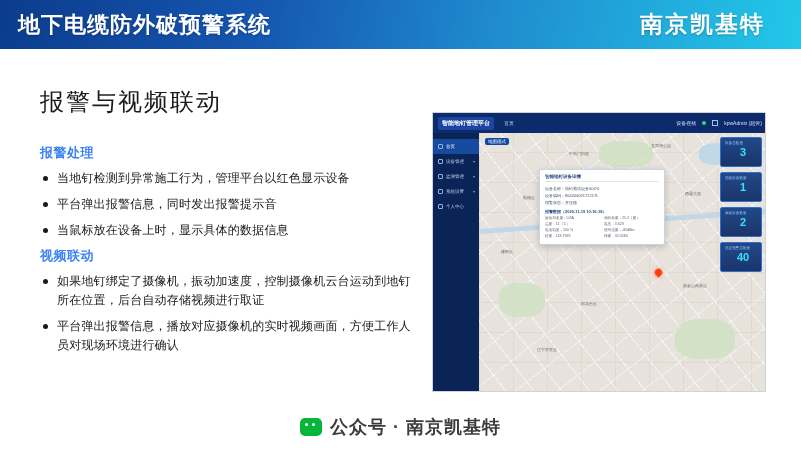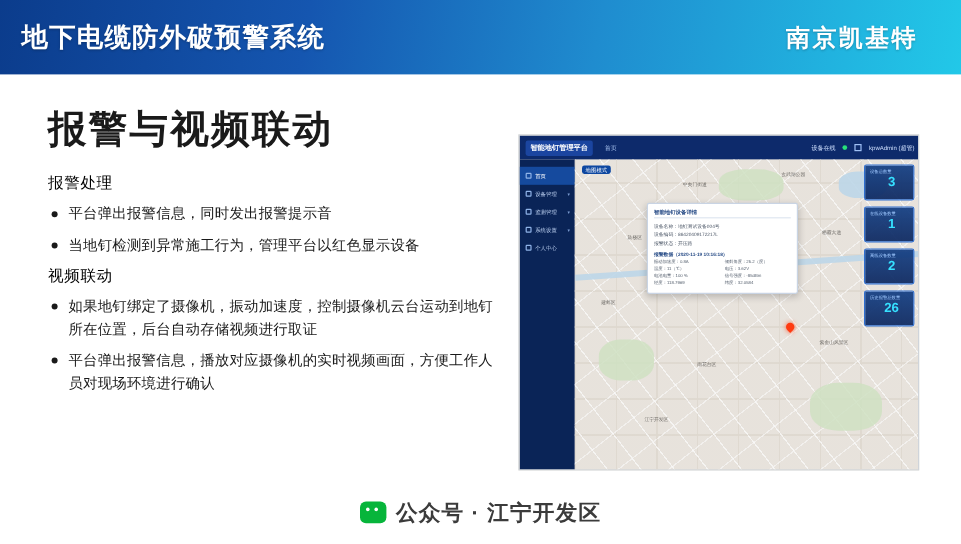--- a/index.html
+++ b/index.html
@@ -11,55 +11,55 @@
   }
   .slide {
     position: relative;
     width: 801px; height: 453px;
     background: #ffffff;
   }
 
   
   .header {
     position: absolute; left: 0; top: 0;
-    width: 801px; height: 62px;
+    width: 801px; height: 49px;
     background: linear-gradient(100deg, #0b3c8c 0%, #1556b0 32%, #1f8ccf 62%, #22c8e8 100%);
     display: flex; align-items: center; justify-content: space-between;
   }
   .header-title {
     color: #ffffff;
     font-size: 22px;
     font-weight: bold;
     letter-spacing: 1px;
     margin-left: 18px;
     text-shadow: 0 1px 2px rgba(0,0,0,0.25);
   }
   .header-brand {
     color: #ffffff;
-    font-size: 20px;
+    font-size: 23px;
     font-weight: bold;
     letter-spacing: 2px;
     margin-right: 36px;
     text-shadow: 0 1px 2px rgba(0,0,0,0.25);
   }
 
   
   .body-area { position: absolute; left: 0; top: 62px; width: 801px; height: 391px; }
 
   .slide-title {
     position: absolute; left: 40px; top: 24px;
-    font-size: 32px; font-weight: bold; color: #1a1a1a;
+    font-size: 24px; font-weight: normal; color: #1a1a1a;
     letter-spacing: 2px;
   }
 
   .content-left {
     position: absolute; left: 40px; top: 78px; width: 380px;
   }
   .sec-head {
-    font-size: 13px; font-weight: normal; color: #000000;
+    font-size: 13px; font-weight: bold; color: #3b82f6;
     margin-top: 4px; margin-bottom: 7px; letter-spacing: 0.5px;
   }
   .sec-head.second { }
   ul.bullets { list-style: none; }
   ul.bullets li {
     position: relative;
     padding-left: 17px;
     font-size: 12px;
     line-height: 19px;
     color: #1a1a1a;
@@ -221,22 +221,23 @@
     <div class="header-brand">南京凯基特</div>
   </div>
 
   <div class="body-area">
 
     <div class="slide-title">报警与视频联动</div>
 
     <div class="content-left">
       <div class="sec-head">报警处理</div>
       <ul class="bullets">
+        <li>当地钉检测到异常施工行为，管理平台以红色显示设备</li>
         <li>平台弹出报警信息，同时发出报警提示音</li>
-        <li>当地钉检测到异常施工行为，管理平台以红色显示设备</li>
+        <li>当鼠标放在设备上时，显示具体的数据信息</li>
       </ul>
       <div class="sec-head second">视频联动</div>
       <ul class="bullets">
         <li>如果地钉绑定了摄像机，振动加速度，控制摄像机云台运动到地钉所在位置，后台自动存储视频进行取证</li>
         <li>平台弹出报警信息，播放对应摄像机的实时视频画面，方便工作人员对现场环境进行确认</li>
       </ul>
     </div>
 
     <div class="shot">
 
@@ -326,25 +327,25 @@
         <div class="stat-card">
           <div class="stat-label">在线设备数量</div>
           <div class="stat-value">1</div>
         </div>
         <div class="stat-card">
           <div class="stat-label">离线设备数量</div>
           <div class="stat-value">2</div>
         </div>
         <div class="stat-card">
           <div class="stat-label">历史报警总数量</div>
-          <div class="stat-value">26</div>
+          <div class="stat-value">40</div>
         </div>
       </div>
 
     </div>
 
     <div class="footer">
       <div class="wechat"></div>
-      <div class="footer-text">公众号 · 江宁开发区</div>
+      <div class="footer-text">公众号 · 南京凯基特</div>
     </div>
 
   </div>
 </div>
 
 </body></html>

